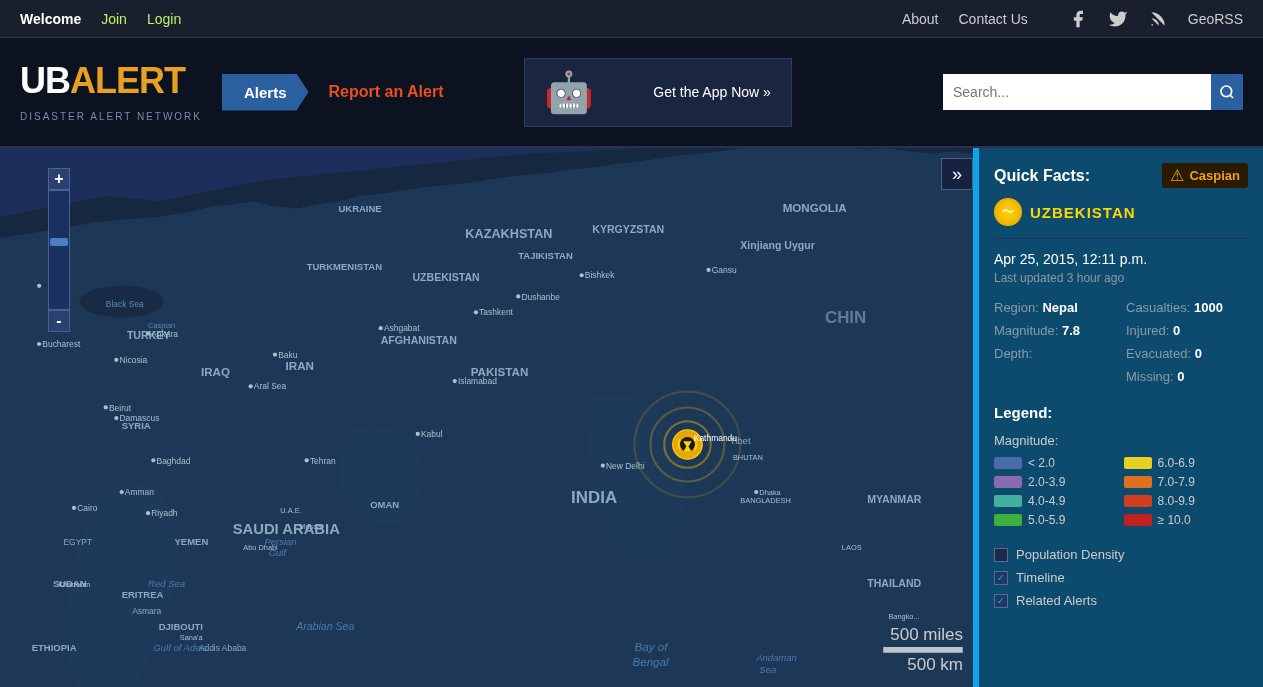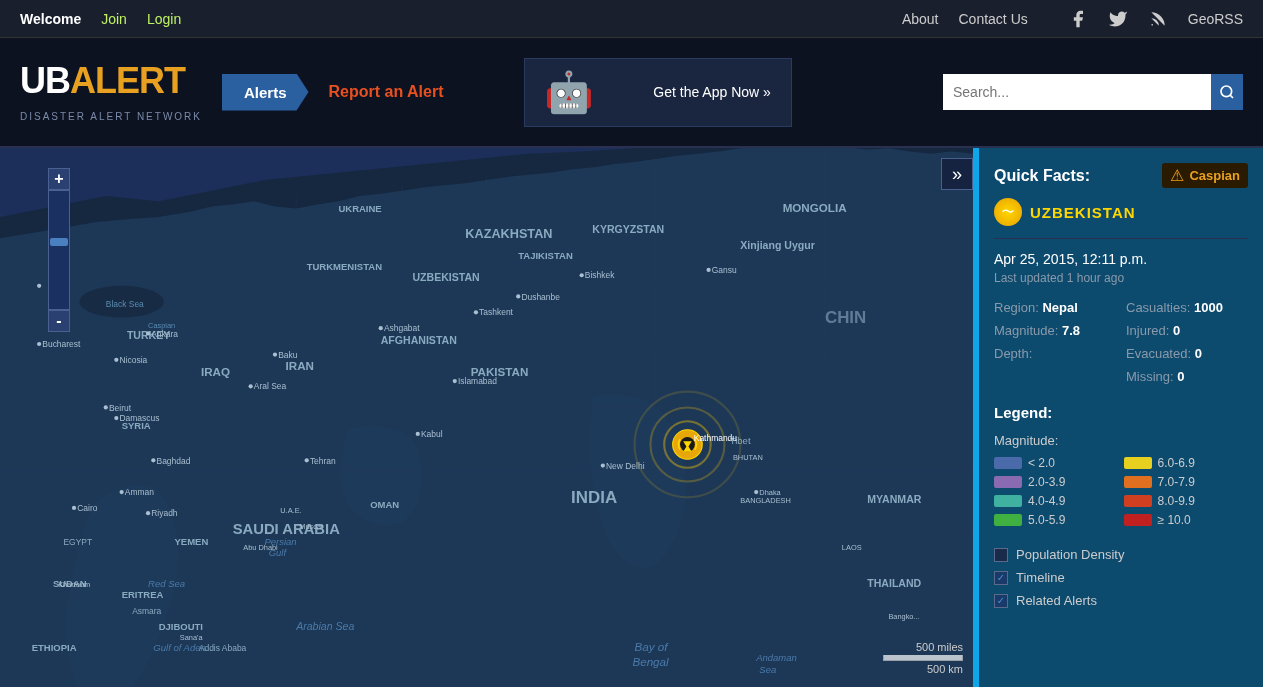--- a/index.html
+++ b/index.html
@@ -191,21 +191,21 @@
     .map-scale {
       position: absolute;
       bottom: 12px;
       right: 10px;
       display: flex;
       flex-direction: column;
       align-items: flex-end;
       gap: 2px;
       z-index: 10;
     }
-    .scale-text { color: #ccc; font-size: 11px; margin-left: 36px; }
+    .scale-text { color: #ccc; font-size: 17px; margin-left: 36px; }
     .scale-bar {
       display: flex;
       align-items: center;
       gap: 4px;
     }
     .scale-line {
       height: 6px;
       border: 1px solid #ccc;
       border-top: none;
     }
@@ -612,21 +612,21 @@
           <span class="severity-text">Caspian</span>
         </div>
       </div>
 
       <div class="eq-type-row">
         <div class="eq-icon-circle">〜</div>
         <span class="eq-type-label">UZBEKISTAN</span>
       </div>
 
       <div class="datetime">Apr 25, 2015, 12:11 p.m.</div>
-      <div class="last-updated">Last updated 1 hour ago</div>
+      <div class="last-updated">Last updated 3 hour ago</div>
 
       <div class="facts-grid">
         <div class="fact-item">
           <span class="fact-label">Region:</span>
           <span class="fact-value">Nepal</span>
         </div>
         <div class="fact-item">
           <span class="fact-label">Casualties:</span>
           <span class="fact-value">1000</span>
         </div>

